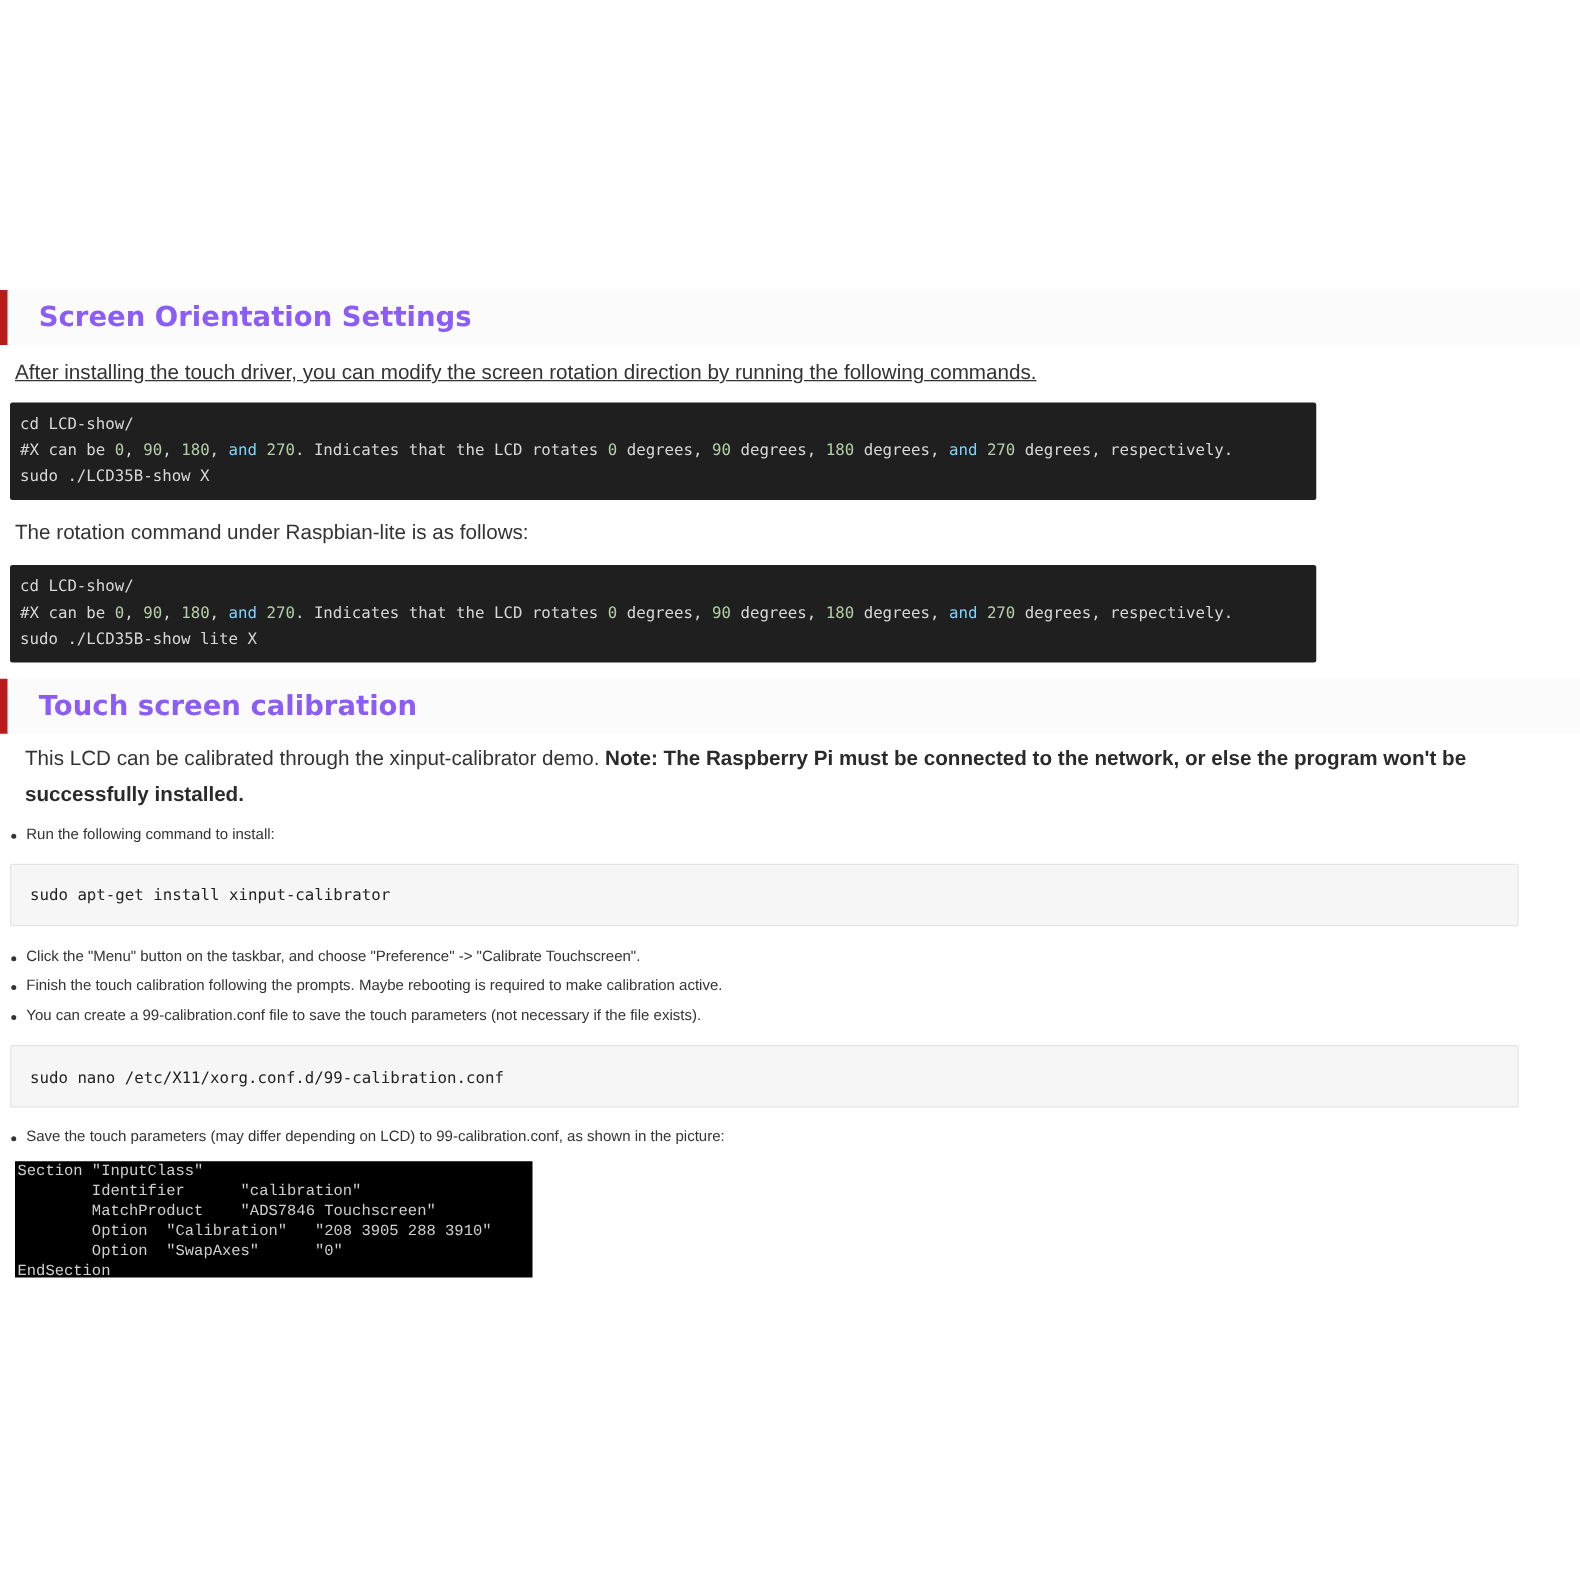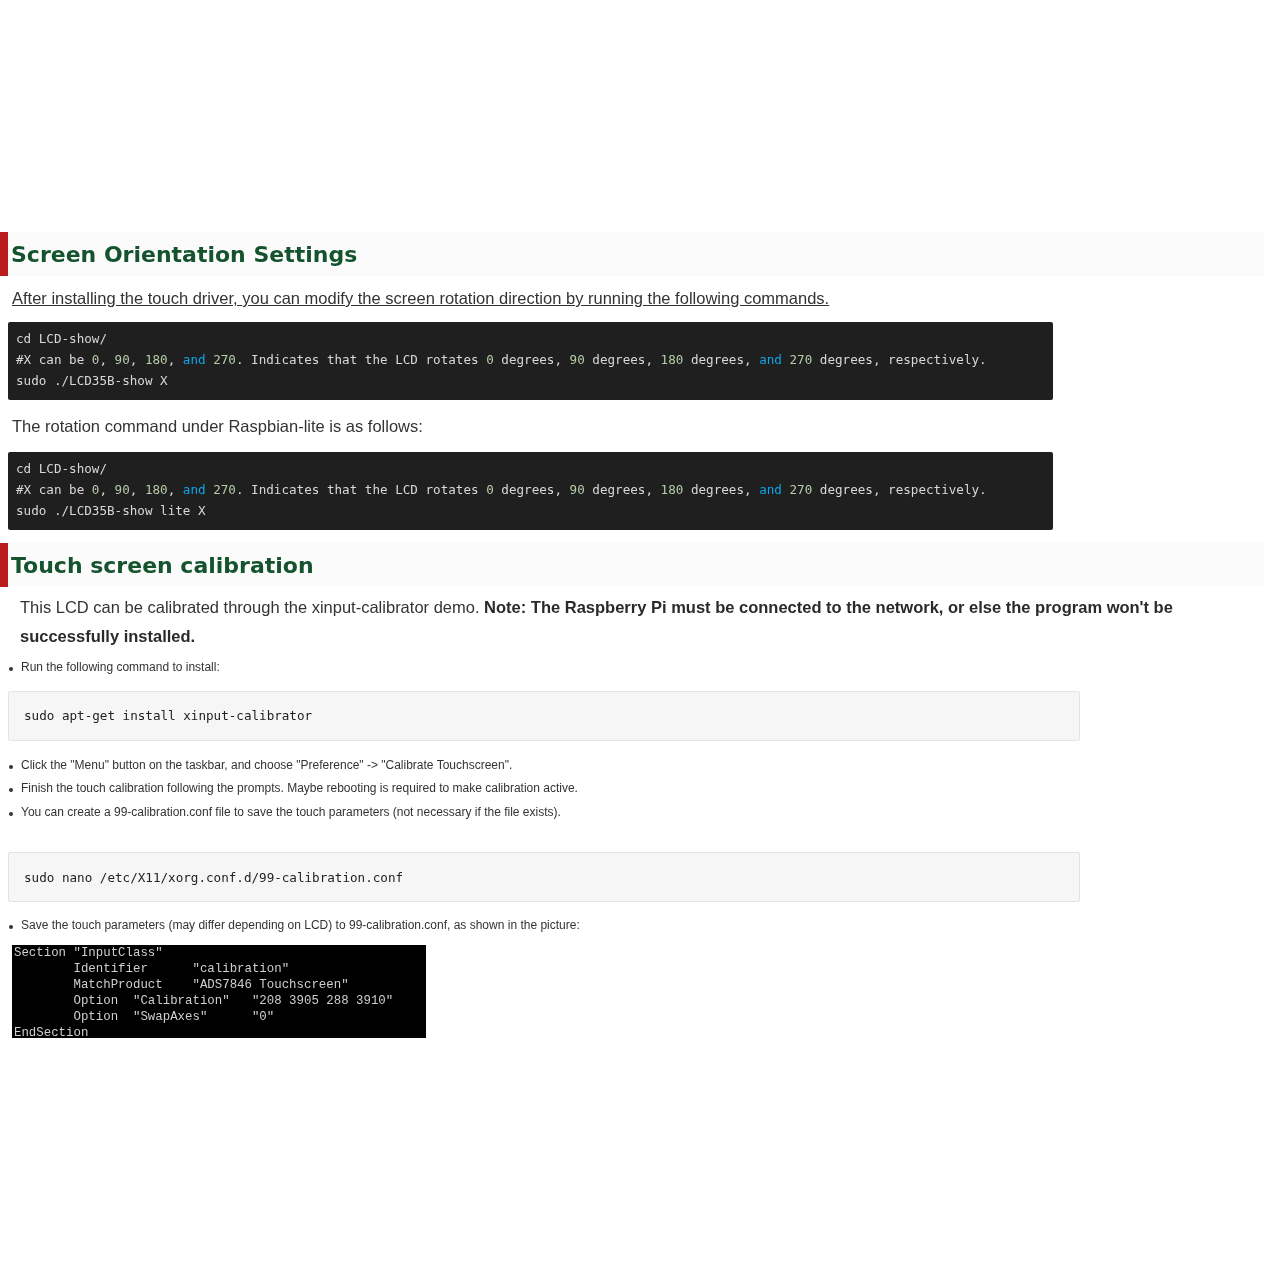--- a/index.html
+++ b/index.html
@@ -5,45 +5,45 @@
     html, body { margin: 0; padding: 0; background: #ffffff; }
     body {
       width: 1264px; height: 1264px; position: relative; overflow: hidden;
       font-family: "DejaVu Sans", "Liberation Sans", sans-serif;
       color: #333333;
     }
     .page { position: absolute; left: 0; top: 232px; width: 1264px; }
     .h2 {
       position: relative; height: 44px; margin: 0;
       background: #fbfbfb;
-      border-left: 8px solid #b91c1c;
+      border-left: 6px solid #b91c1c;
       display: flex; align-items: center;
-      padding-left: 3px;
+      padding-left: 25px;
       font-family: "DejaVu Sans", sans-serif;
-      font-weight: bold; font-size: 22px; color: #14532d;
+      font-weight: bold; font-size: 22px; color: #8b5cf6;
       letter-spacing: 0px;
     }
     .p {
       font-family: "Liberation Sans", sans-serif;
       font-size: 16.5px; color: #333; margin: 0; padding-left: 12px;
       line-height: 29px;
     }
     .p b { font-weight: bold; color: #2a2a2a; }
     .code-dark {
       margin-left: 8px; width: 1045px; box-sizing: border-box;
       background: #1f1f1f; border-radius: 2px;
       padding: 6px 8px; 
       font-family: "DejaVu Sans Mono", "Liberation Mono", monospace;
       font-size: 12.6px; color: #d8d8d8; line-height: 21px;
       white-space: pre;
     }
     .num { color: #b5cea8; }
-    .kw { color: #0ea5e9; }
+    .kw { color: #7dd3fc; }
     .code-light {
-      margin-left: 8px; width: 1072px; box-sizing: border-box;
+      margin-left: 8px; width: 1207px; box-sizing: border-box;
       background: #f6f6f6; border: 1px solid #e3e3e3; border-radius: 2px;
       height: 50px; display: flex; align-items: center;
       padding-left: 15px;
       font-family: "DejaVu Sans Mono", "Liberation Mono", monospace;
       font-size: 12.6px; color: #222;
       white-space: pre;
     }
     ul.bullets { margin: 0; padding: 0 0 0 8px; list-style: none; }
     ul.bullets li {
       font-family: "Liberation Sans", sans-serif;
@@ -87,21 +87,21 @@
   </ul>
 
   <div class="code-light" style="margin-top:11px;">sudo apt-get install xinput-calibrator</div>
 
   <ul class="bullets" style="margin-top:13px;">
     <li>Click the "Menu" button on the taskbar, and choose "Preference" -&gt; "Calibrate Touchscreen".</li>
     <li>Finish the touch calibration following the prompts. Maybe rebooting is required to make calibration active.</li>
     <li>You can create a 99-calibration.conf file to save the touch parameters (not necessary if the file exists).</li>
   </ul>
 
-  <div class="code-light" style="margin-top:28px;">sudo nano /etc/X11/xorg.conf.d/99-calibration.conf</div>
+  <div class="code-light" style="margin-top:12px;">sudo nano /etc/X11/xorg.conf.d/99-calibration.conf</div>
 
   <ul class="bullets" style="margin-top:12px;">
     <li>Save the touch parameters (may differ depending on LCD) to 99-calibration.conf, as shown in the picture:</li>
   </ul>
 
   <div class="term" style="margin-top:7px;"><div>Section "InputClass"</div><div>        Identifier      "calibration"</div><div>        MatchProduct    "ADS7846 Touchscreen"</div><div>        Option  "Calibration"   "208 3905 288 3910"</div><div>        Option  "SwapAxes"      "0"</div><div>EndSection</div></div>
 
 </div>
 
 </body></html>

